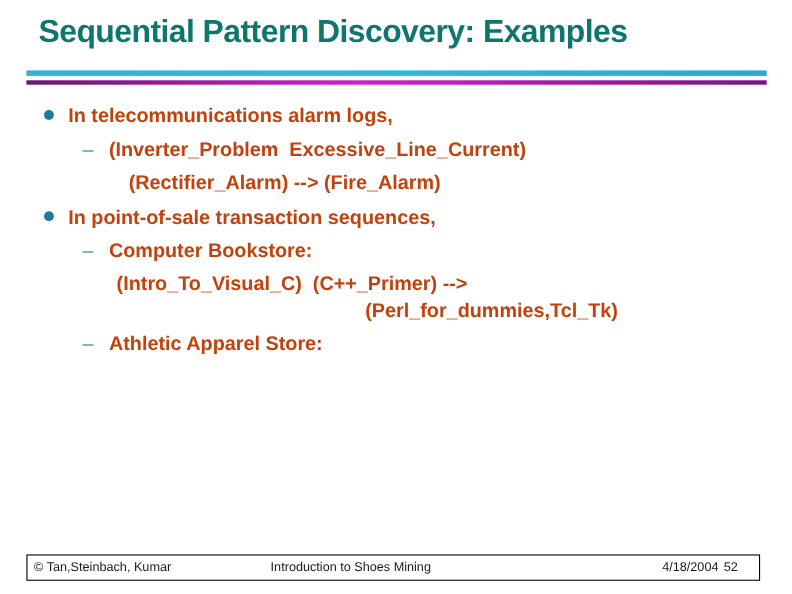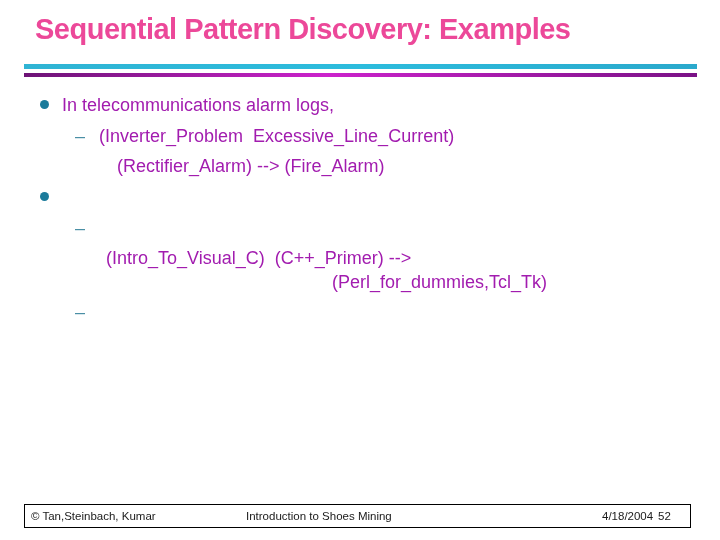--- a/index.html
+++ b/index.html
@@ -17,21 +17,21 @@
     color: #000000;
   }
   .title {
     position: absolute;
     left: 35px;
     top: 13px;
     margin: 0;
     font-size: 29px;
     font-weight: bold;
     letter-spacing: -0.5px;
-    color: #ec4899;
+    color: #0f766e;
     white-space: nowrap;
   }
   .rule-cyan {
     position: absolute;
     left: 24px;
     top: 64px;
     width: 673px;
     height: 5px;
     background: linear-gradient(90deg, #2fb4d4, #2cbcdd 50%, #2aa9cc);
   }
@@ -41,21 +41,22 @@
     top: 73px;
     width: 673px;
     height: 4px;
     background: linear-gradient(90deg, #6d1376, #cc22cc 45%, #7a1286);
   }
   .line {
     position: absolute;
     font-size: 18px;
     line-height: 20px;
     white-space: pre;
-    color: #a21caf;
+    color: #c2410c;
+    font-weight: bold;
   }
   .bullet-dot {
     position: absolute;
     left: 40px;
     width: 9px;
     height: 9px;
     border-radius: 50%;
     background: #1b7b9b;
   }
   .dash {
@@ -100,27 +101,30 @@
 
   <span class="bullet-dot" style="top:100px"></span>
   <div class="line" style="left:62px; top:95px">In telecommunications alarm logs,</div>
 
   <span class="dash" style="top:126px">–</span>
   <div class="line" style="left:99px; top:126px">(Inverter_Problem  Excessive_Line_Current)</div>
 
   <div class="line" style="left:117px; top:156px">(Rectifier_Alarm) --&gt; (Fire_Alarm)</div>
 
   <span class="bullet-dot" style="top:192px"></span>
+  <div class="line" style="left:62px; top:188px">In point-of-sale transaction sequences,</div>
 
   <span class="dash" style="top:218px">–</span>
+  <div class="line" style="left:99px; top:218px">Computer Bookstore:</div>
 
   <div class="line" style="left:106px; top:248px">(Intro_To_Visual_C)  (C++_Primer) --&gt;</div>
   <div class="line" style="left:332px; top:272px">(Perl_for_dummies,Tcl_Tk)</div>
 
   <span class="dash" style="top:302px">–</span>
+  <div class="line" style="left:99px; top:302px">Athletic Apparel Store:</div>
 
 
   <div class="footer">
     <span class="f-copy">© Tan,Steinbach, Kumar</span>
     <span class="f-center">Introduction to Shoes Mining</span>
     <span class="f-date">4/18/2004</span>
     <span class="f-page">52</span>
   </div>
 
 </div>

